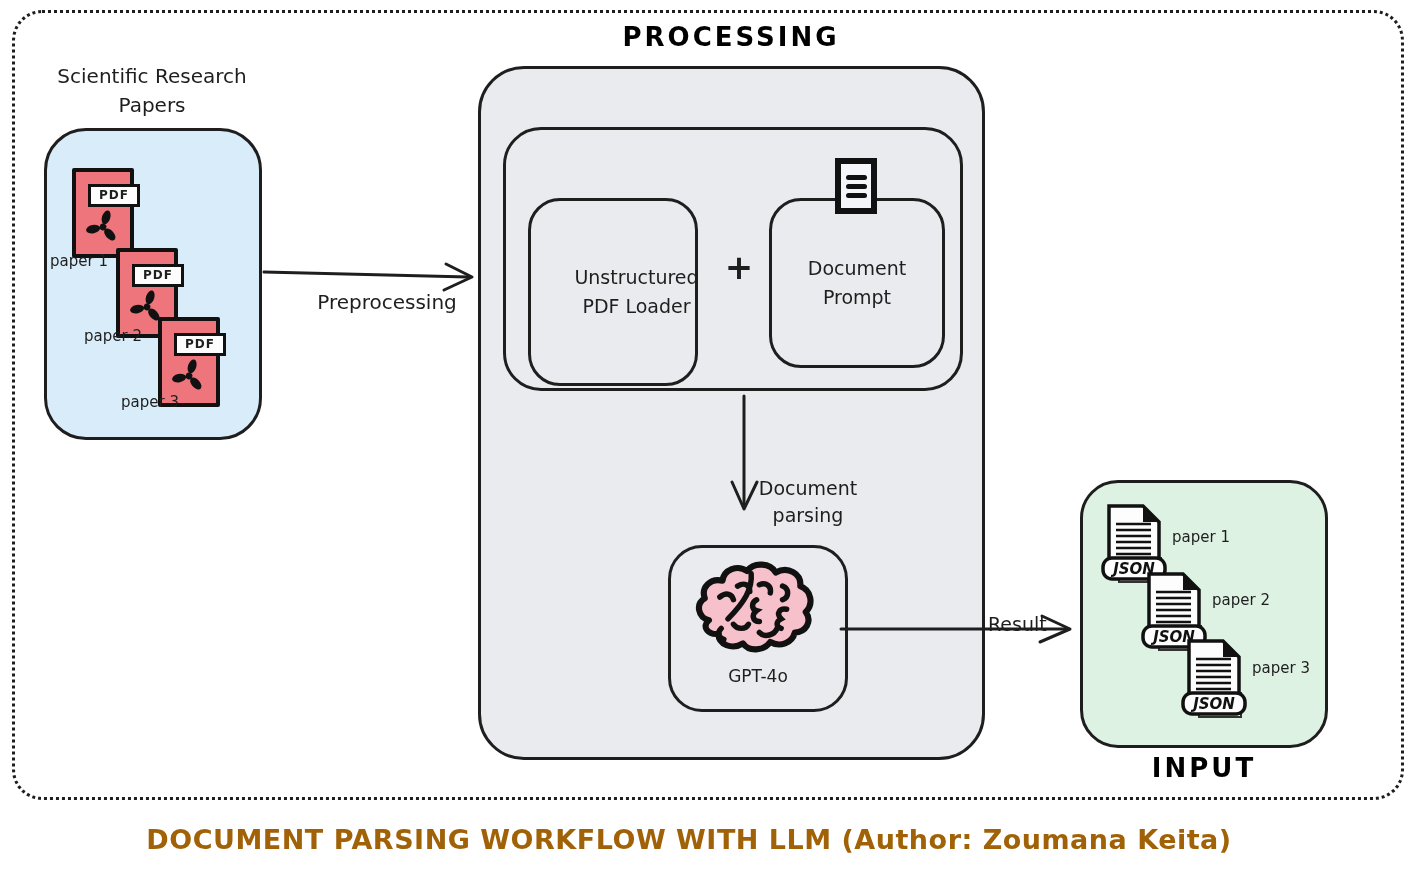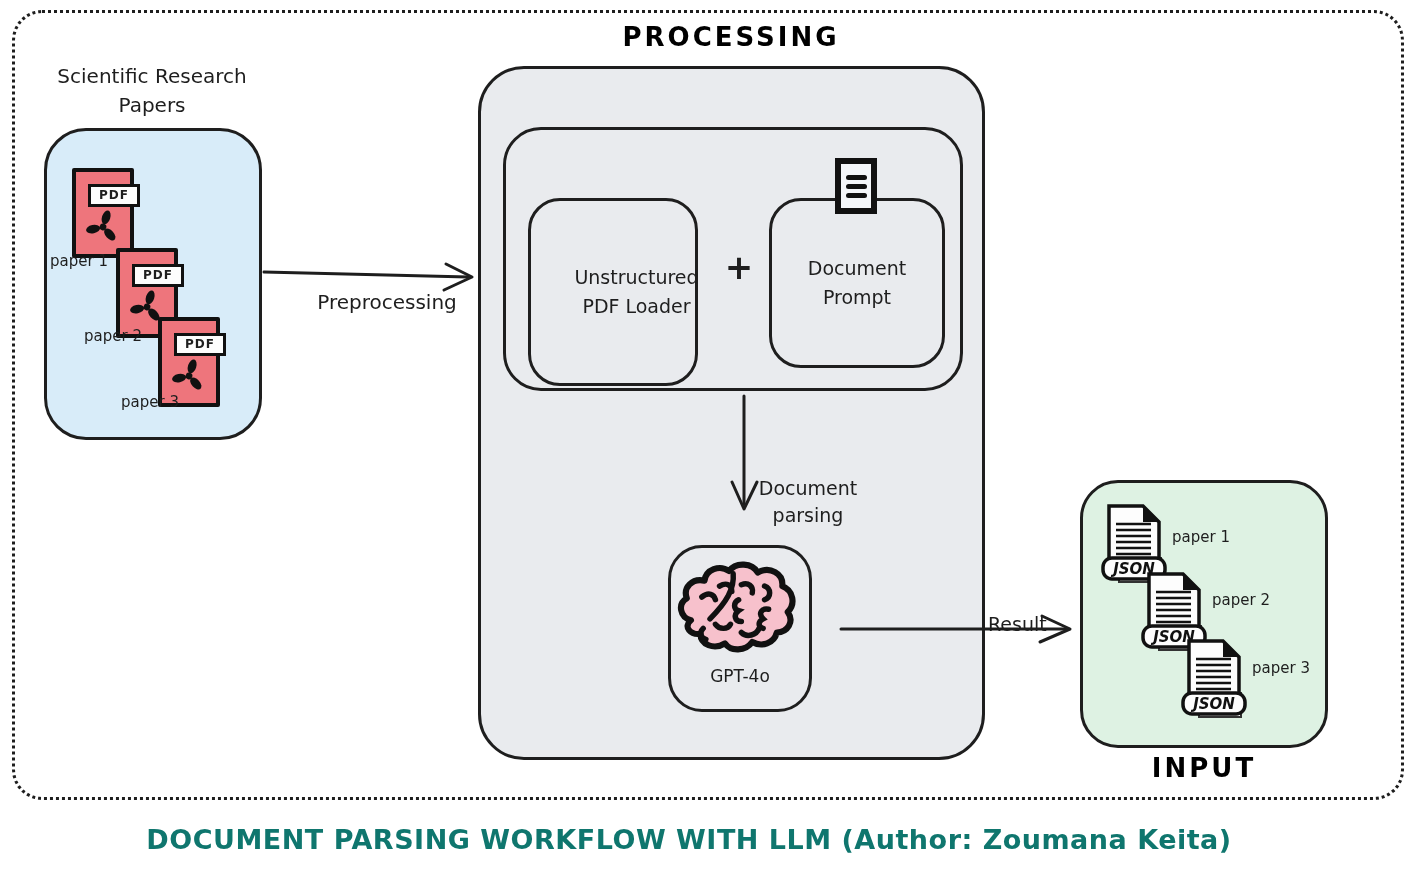--- a/index.html
+++ b/index.html
@@ -88,21 +88,21 @@
     line-height: 1.55;
     text-align: center;
   }
   .loader-box { left: 528px; top: 198px; width: 170px; height: 188px; padding-left: 47px; }
   .prompt-box { left: 769px; top: 198px; width: 176px; height: 170px; }
   .plus-sign { left: 714px; top: 247px; width: 50px; font-size: 34px; font-weight: bold; text-align: center; }
   .doc-icon { left: 835px; top: 158px; z-index: 6; }
 
   .gpt-box {
     left: 668px; top: 545px;
-    width: 144px; height: 167px;
+    width: 180px; height: 167px;
     border: 3px solid #1e1e1e;
     border-radius: 34px;
     background: #e9ebee;
     display: flex;
     flex-direction: column;
     align-items: center;
     justify-content: flex-start;
     padding-top: 8px;
   }
   .gpt-label { font-size: 17px; margin-top: -2px; }
@@ -126,21 +126,21 @@
     z-index: 5;
   }
 
   .caption {
     left: 0; top: 824px;
     width: 1378px;
     text-align: center;
     font-size: 27px;
     font-weight: bold;
     letter-spacing: 0.5px;
-    color: #0f766e;
+    color: #a16207;
   }
 </style>
 </head>
 <body>
 
 <div class="canvas">
 
   <div class="abs diagram-border"></div>
 
   <div class="abs blue-label center" style="left:478px; top:22px; width:506px;">PROCESSING</div>

